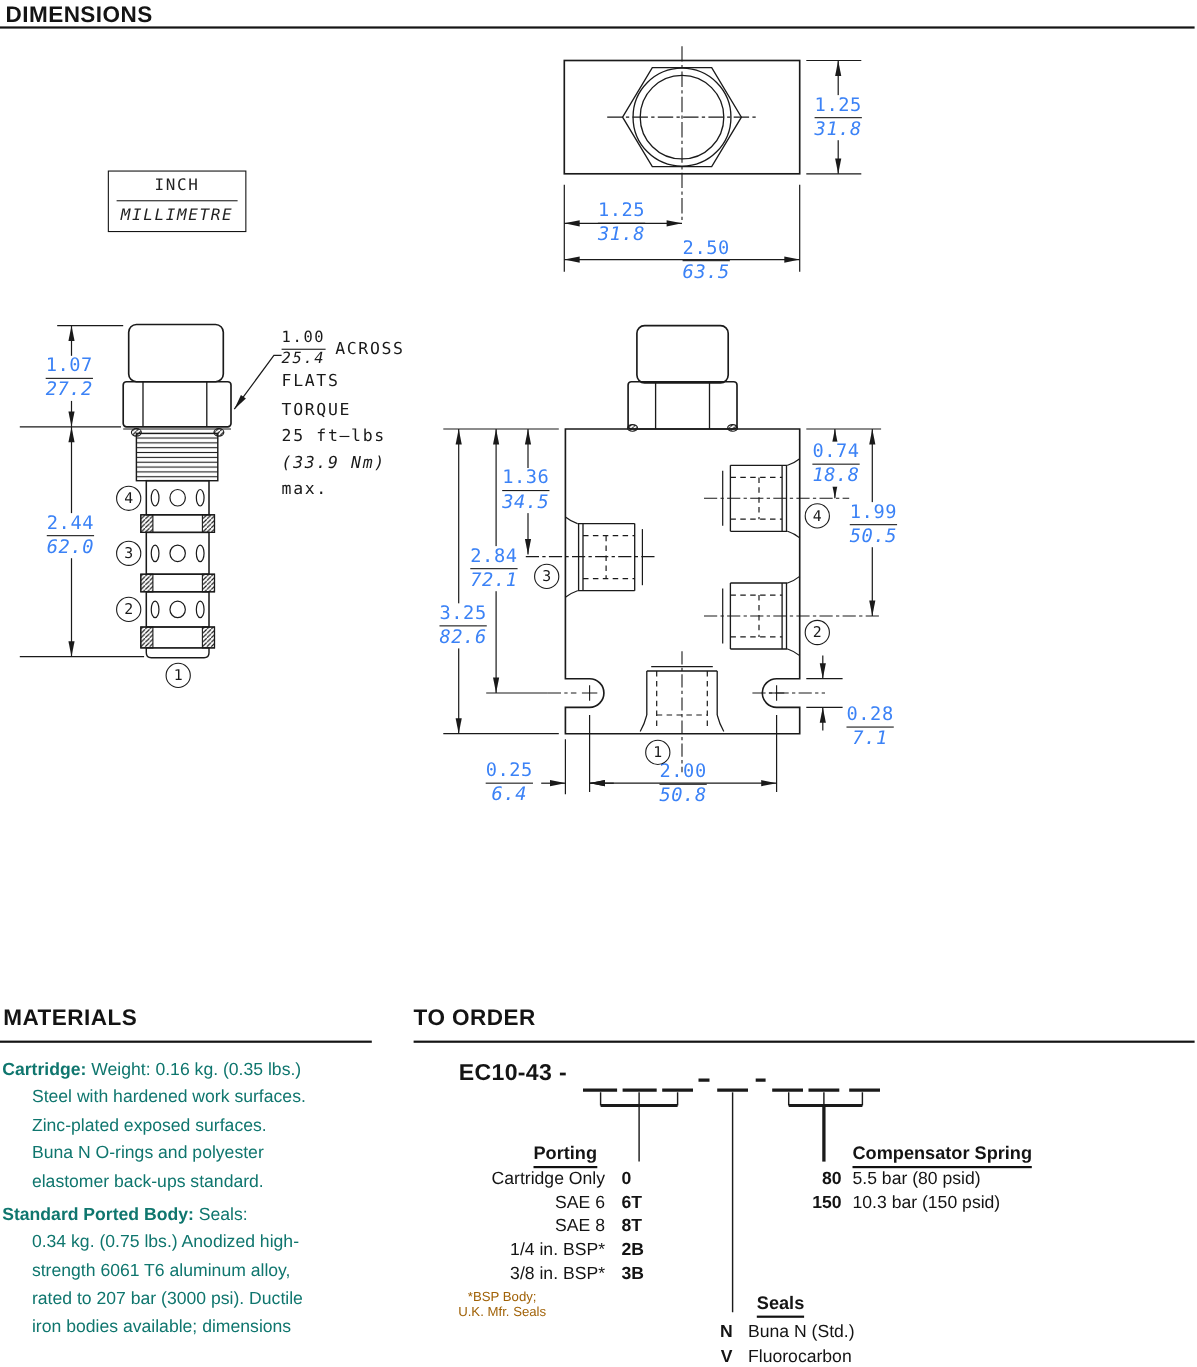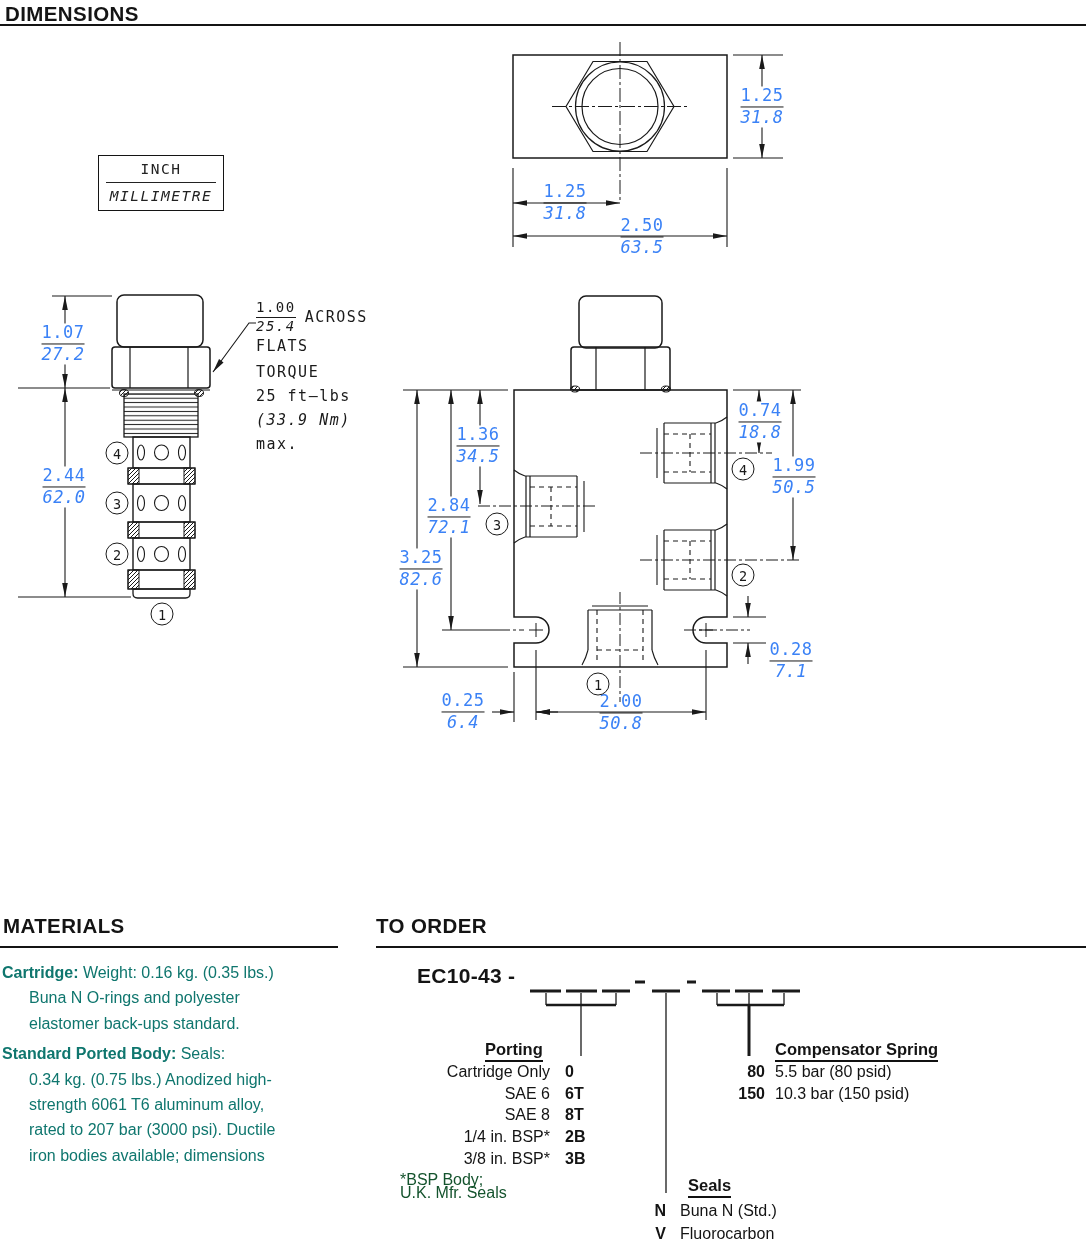--- a/index.html
+++ b/index.html
@@ -42,22 +42,22 @@
   .orows{position:absolute;font-size:16px;}
   .orow{display:flex;height:21.7px;align-items:baseline;}
   .orow .lab{width:122px;text-align:right;}
   .orow .code{width:46px;margin-left:15px;font-weight:bold;}
   .srow{display:flex;height:22.8px;align-items:baseline;}
   .srow .code{width:28px;text-align:right;font-weight:bold;}
   .srow .lab{margin-left:14px;}
   .crow{display:flex;height:21.7px;align-items:baseline;}
   .crow .code{width:57px;text-align:right;font-weight:bold;}
   .crow .lab{margin-left:10px;}
-  .footnote{position:absolute;left:400px;top:1173px;width:113px;text-align:left;
-            font-size:16px;line-height:13px;color:#14532d;}
+  .footnote{position:absolute;left:400px;top:1173px;width:113px;text-align:center;
+            font-size:12px;line-height:13px;color:#a16207;}
 </style>
 </head>
 <body>
 
 <div class="page">
 
   <svg class="draw" width="1088" height="1243" viewBox="0 0 1088 1243">
     <defs>
       <marker id="ae" markerWidth="18" markerHeight="9" refX="0" refY="0" orient="auto" markerUnits="userSpaceOnUse" viewBox="-18 -4.5 18 9">
         <path d="M0,0 L-14,2.8 L-14,-2.8 Z" fill="#1a1a1a"></path>
@@ -287,20 +287,22 @@
   <div class="port" style="left:497px;top:524px;">3</div>
   <div class="port" style="left:743px;top:469px;">4</div>
   <div class="port" style="left:743px;top:575px;">2</div>
   <div class="port" style="left:598px;top:684px;">1</div>
 
   <div class="mat">
     <div>
       <b>Cartridge:</b>
       <span>Weight: 0.16 kg. (0.35 lbs.)</span>
     </div>
+    <div class="ind">Steel with hardened work surfaces.</div>
+    <div class="ind">Zinc-plated exposed surfaces.</div>
     <div class="ind">Buna N O-rings and polyester</div>
     <div class="ind">elastomer back-ups standard.</div>
     <div class="p2">
       <b>Standard Ported Body:</b>
       <span>Seals:</span>
     </div>
     <div class="ind">0.34 kg. (0.75 lbs.) Anodized high-</div>
     <div class="ind">strength 6061 T6 aluminum alloy,</div>
     <div class="ind">rated to 207 bar (3000 psi). Ductile</div>
     <div class="ind">iron bodies available; dimensions</div>

